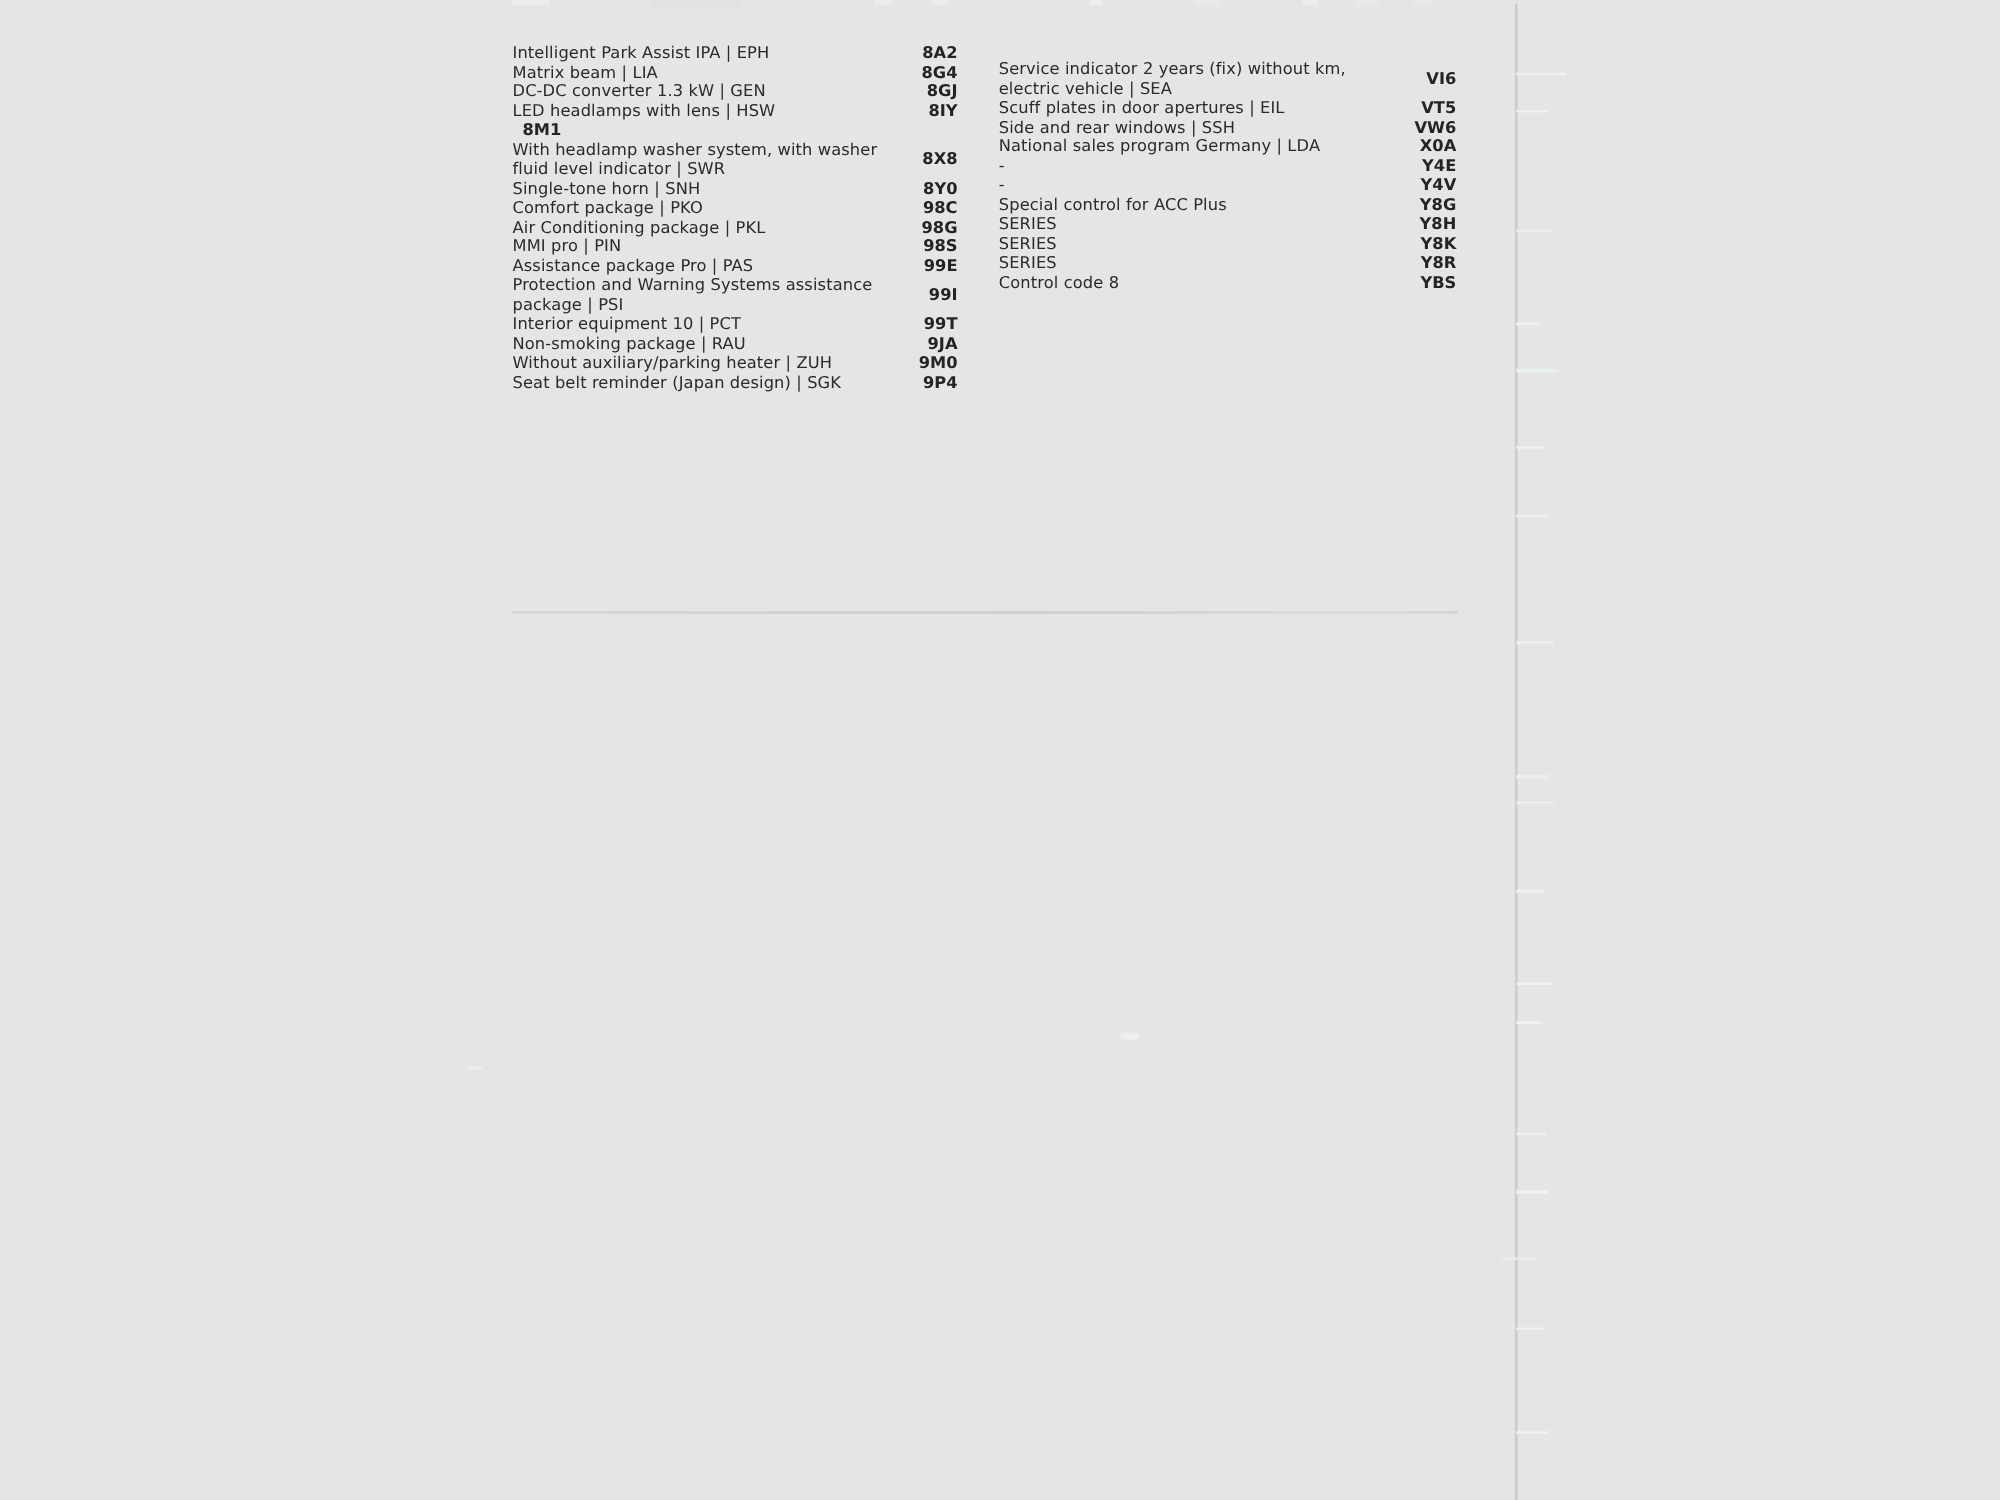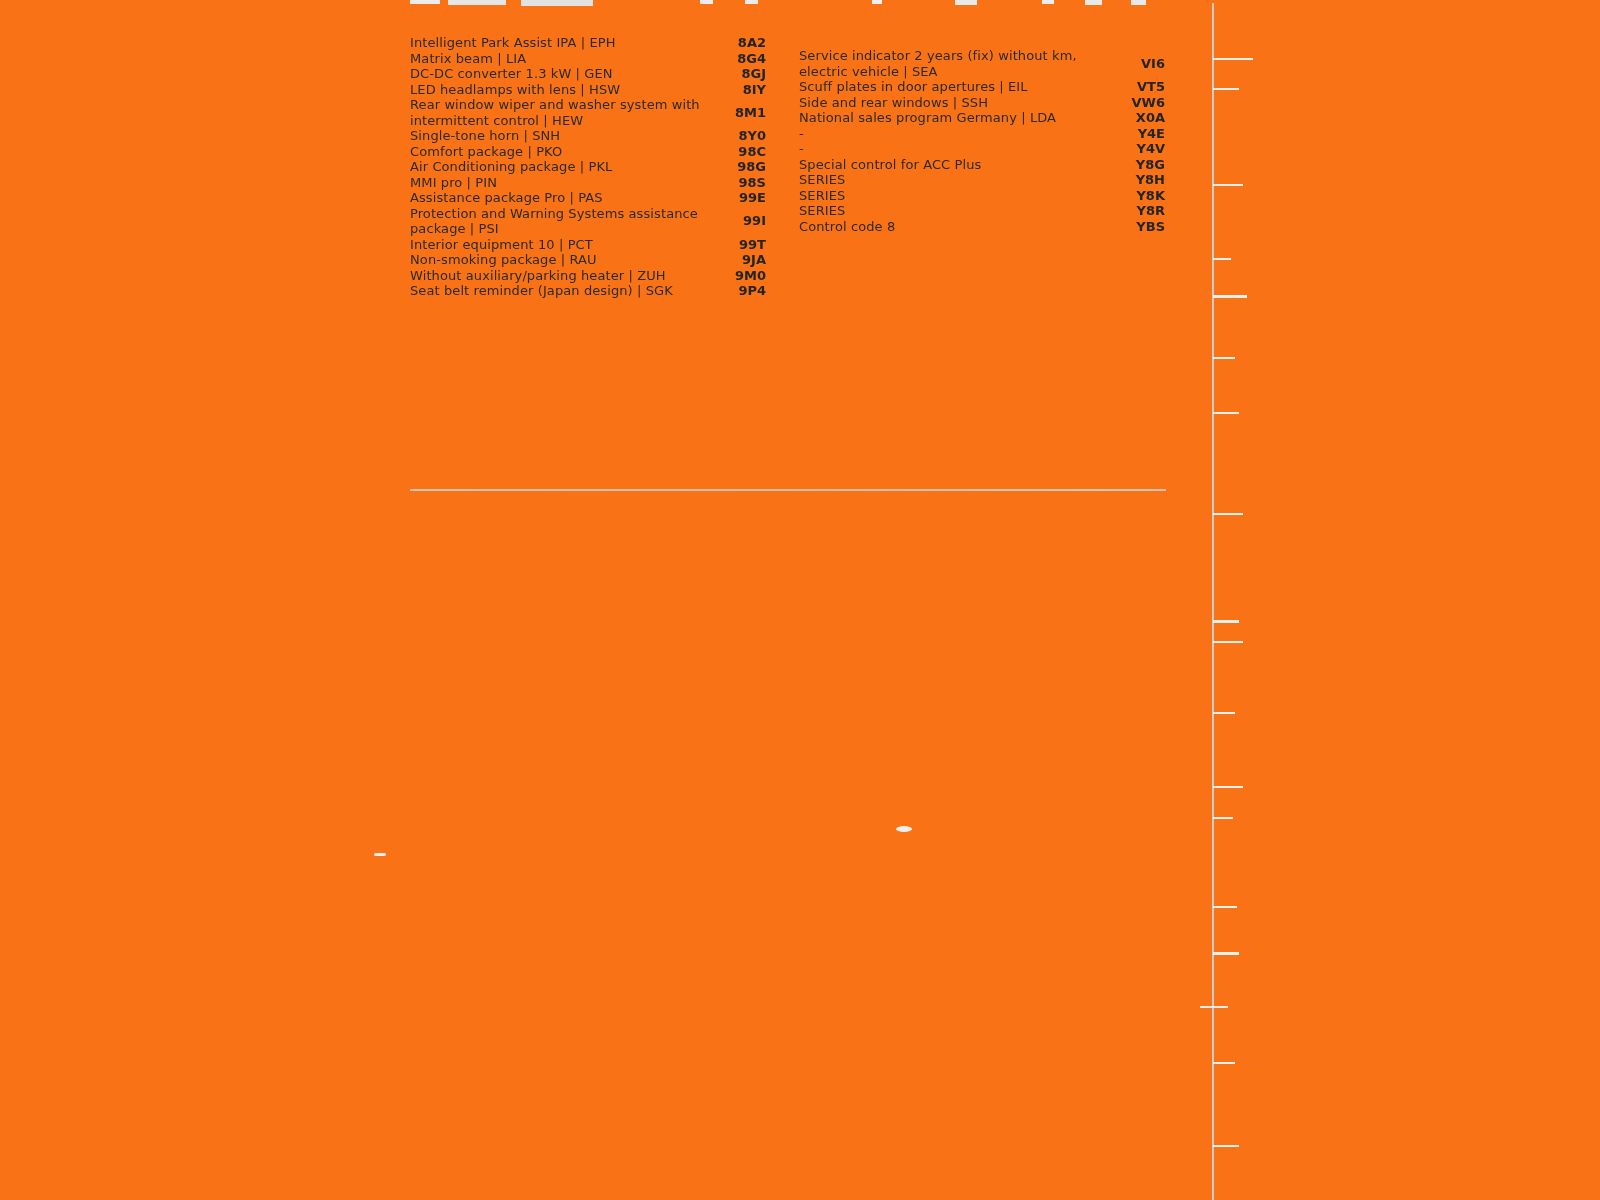--- a/index.html
+++ b/index.html
@@ -4,21 +4,21 @@
 <style>
   html, body {
     margin: 0;
     padding: 0;
     background: #ffffff;
   }
   .canvas {
     position: relative;
     width: 1600px;
     height: 1200px;
-    background: #f97316;
+    background: #e5e5e5;
     overflow: hidden;
     font-family: "DejaVu Sans", "Liberation Sans", sans-serif;
     color: #2a2a2a;
   }
   .col {
     position: absolute;
     font-size: 13px;
     line-height: 15.5px;
   }
   .col-left  { left: 410px; top: 35px; width: 356px; }
@@ -86,23 +86,26 @@
       </div>
       <div class="row">
         <div class="label">DC-DC converter 1.3 kW | GEN</div>
         <div class="code">8GJ</div>
       </div>
       <div class="row">
         <div class="label">LED headlamps with lens | HSW</div>
         <div class="code">8IY</div>
       </div>
       <div class="row">
-        <div class="label">Rear window wiper and washer system with
-intermittent control | HEW</div>
         <div class="code">8M1</div>
+      </div>
+      <div class="row">
+        <div class="label">With headlamp washer system, with washer
+fluid level indicator | SWR</div>
+        <div class="code">8X8</div>
       </div>
       <div class="row">
         <div class="label">Single-tone horn | SNH</div>
         <div class="code">8Y0</div>
       </div>
       <div class="row">
         <div class="label">Comfort package | PKO</div>
         <div class="code">98C</div>
       </div>
       <div class="row">

